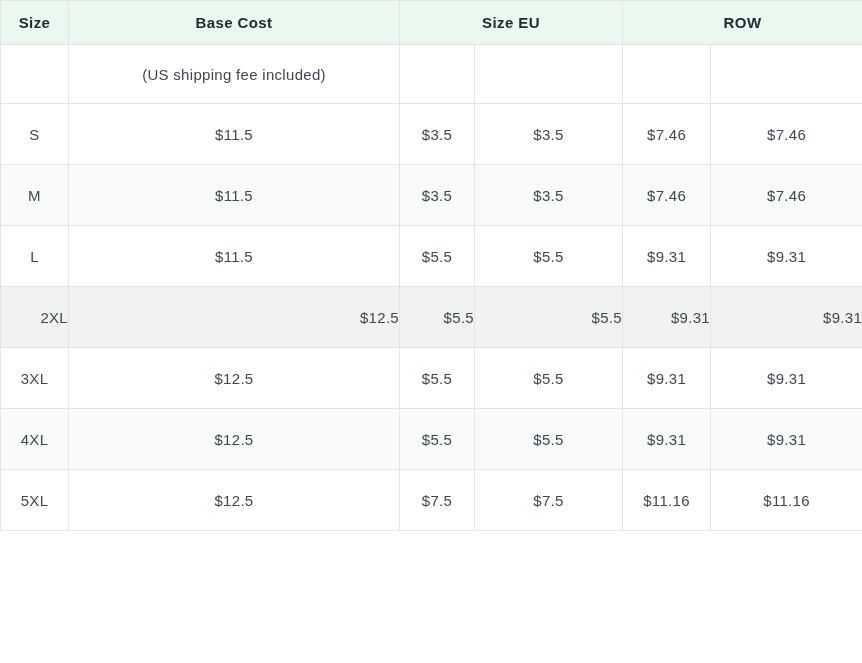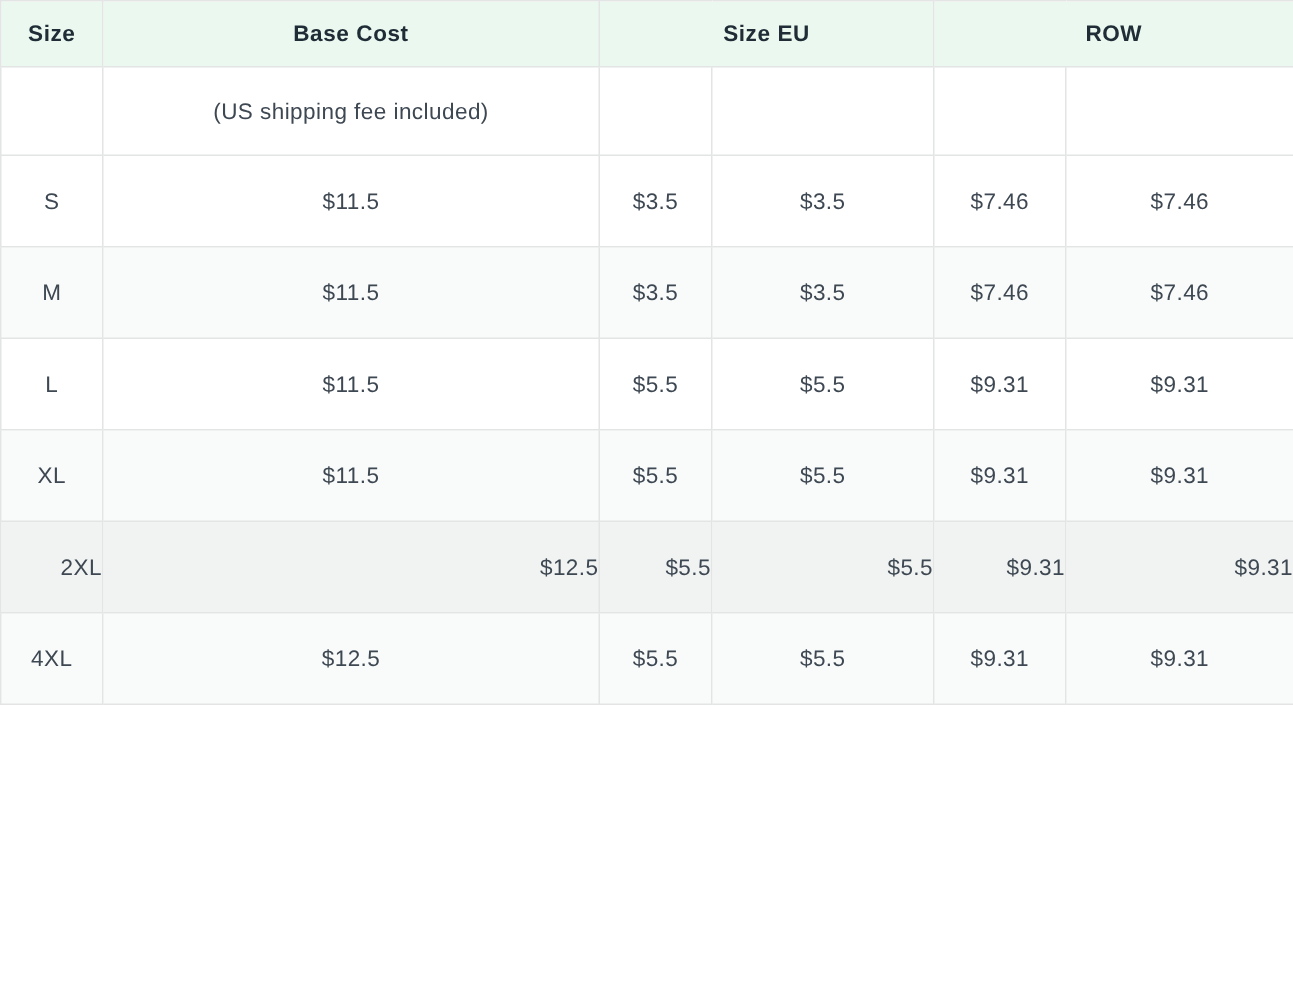--- a/index.html
+++ b/index.html
@@ -105,38 +105,46 @@
       <td>$7.46</td>
     </tr>
     <tr>
       <td>L</td>
       <td>$11.5</td>
       <td>$5.5</td>
       <td>$5.5</td>
       <td>$9.31</td>
       <td>$9.31</td>
     </tr>
-    <tr>
-      <td>XL</td>
-      <td>$11.5</td>
+    <tr class="hovered">
+      <td>2XL</td>
+      <td>$12.5</td>
       <td>$5.5</td>
       <td>$5.5</td>
       <td>$9.31</td>
       <td>$9.31</td>
     </tr>
-    <tr class="hovered">
-      <td>2XL</td>
+    <tr>
+      <td>3XL</td>
       <td>$12.5</td>
       <td>$5.5</td>
       <td>$5.5</td>
       <td>$9.31</td>
       <td>$9.31</td>
     </tr>
     <tr>
       <td>4XL</td>
       <td>$12.5</td>
       <td>$5.5</td>
       <td>$5.5</td>
       <td>$9.31</td>
       <td>$9.31</td>
     </tr>
+    <tr>
+      <td>5XL</td>
+      <td>$12.5</td>
+      <td>$7.5</td>
+      <td>$7.5</td>
+      <td>$11.16</td>
+      <td>$11.16</td>
+    </tr>
   </tbody>
 </table>
 
 </body></html>

